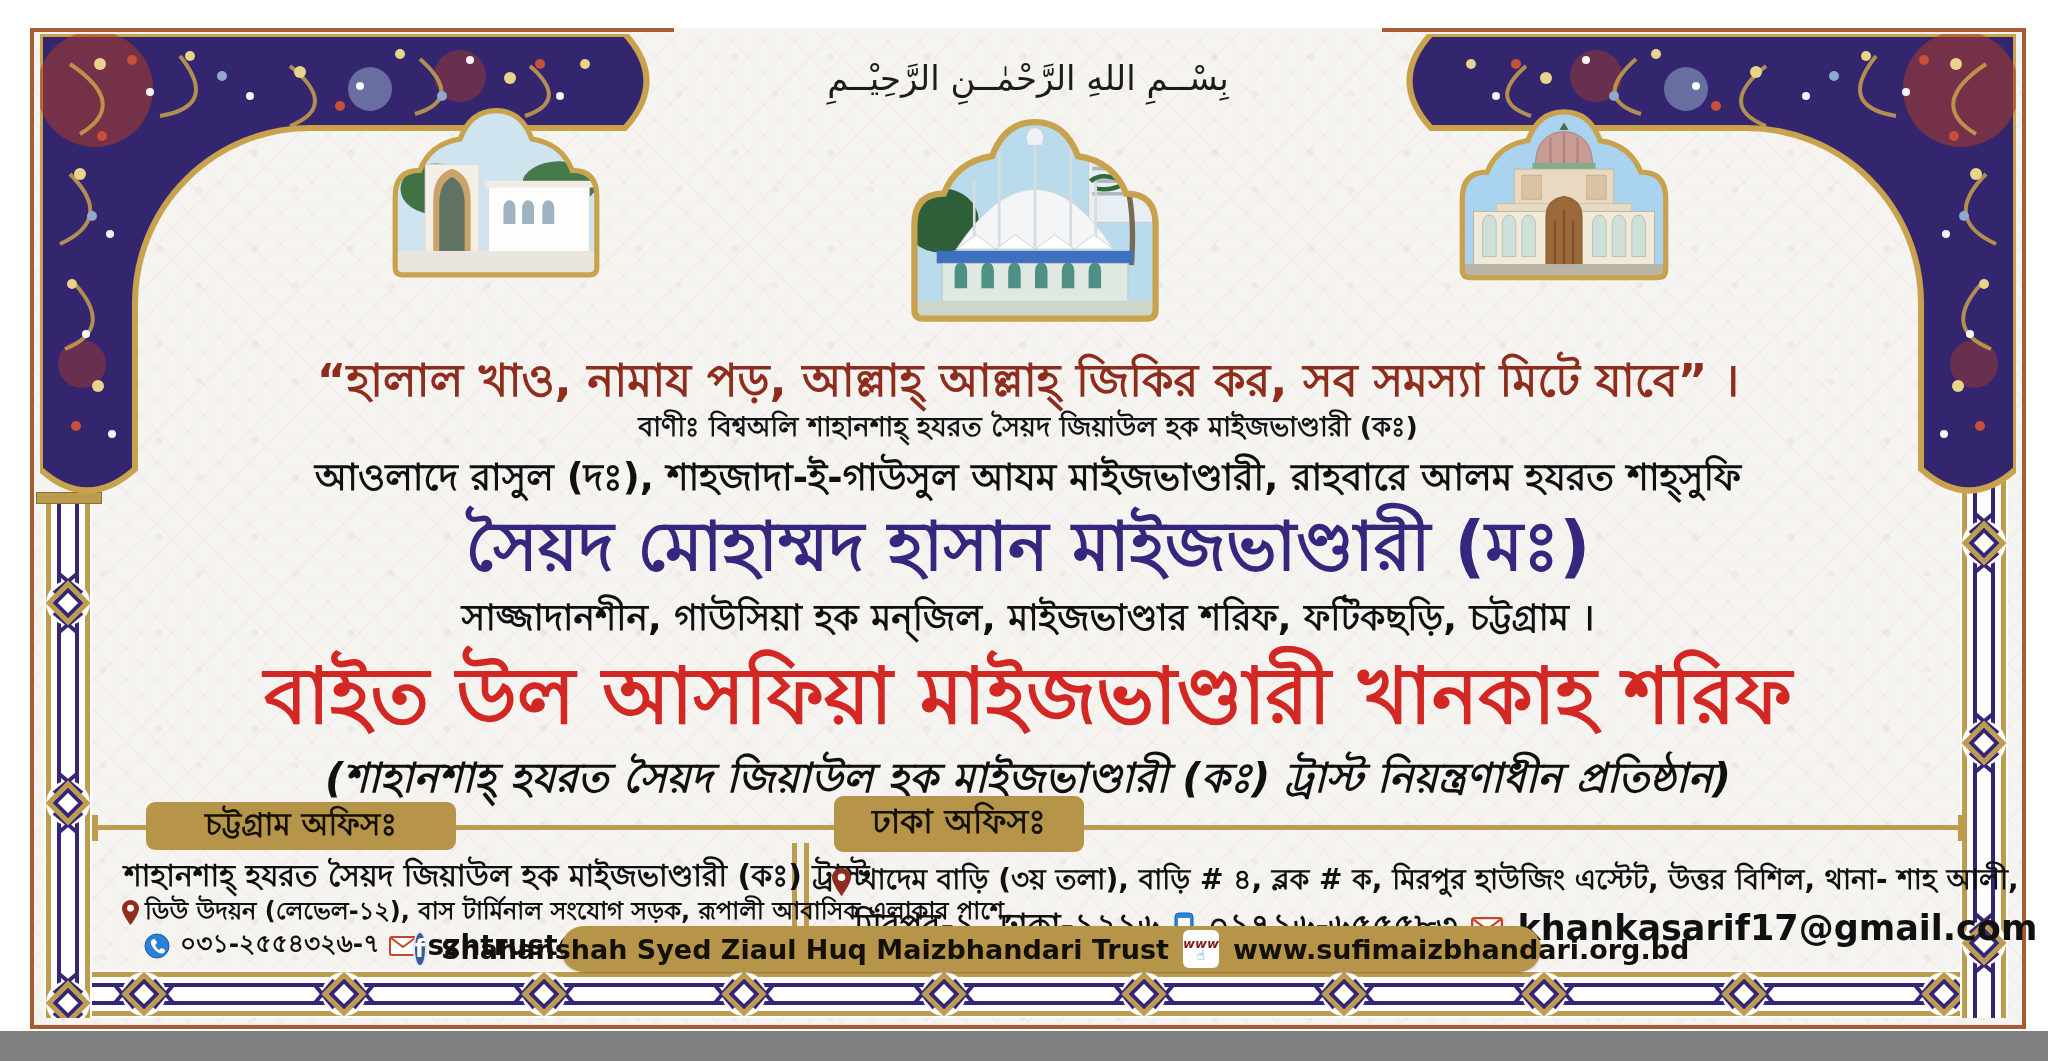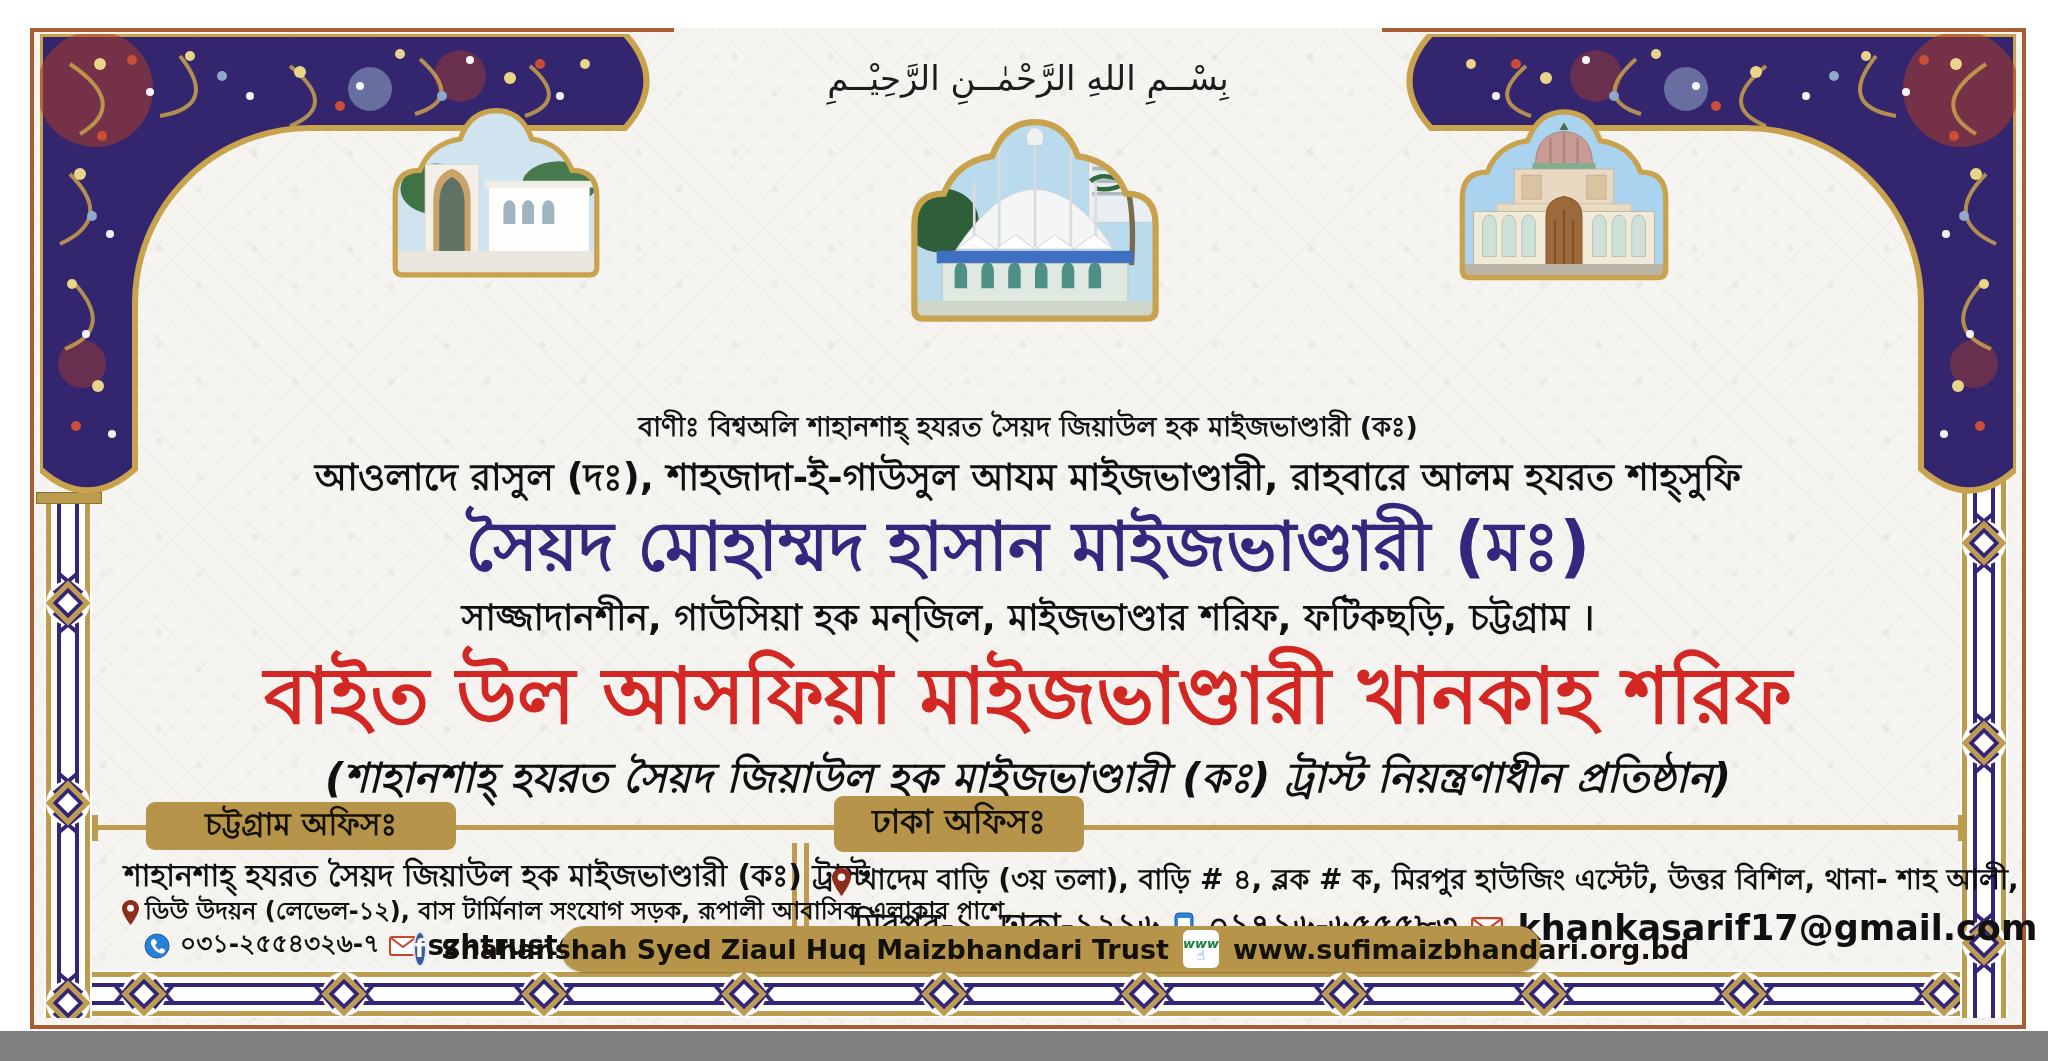--- a/index.html
+++ b/index.html
@@ -68,21 +68,21 @@
   .ic{display:inline-block;flex:0 0 auto;}
   
   .pill{position:absolute;left:527px;top:898px;width:980px;height:46px;background:#b6954a;
         border-radius:24px;display:flex;align-items:center;justify-content:center;gap:14px;
         z-index:4;box-shadow:0 1px 2px rgba(0,0,0,0.25);}
   .pill .txt{font-size:27px;font-weight:bold;color:#121008;white-space:nowrap;}
   .fb{width:32px;height:32px;border-radius:50%;background:#3a5a98;color:#fff;font-weight:bold;
       font-size:24px;display:flex;align-items:center;justify-content:center;border:2px solid #dfe6f5;}
   .www{width:38px;height:38px;border-radius:6px;background:#ffffff;display:flex;flex-direction:column;
        align-items:center;justify-content:center;line-height:1;}
-  .www .w{color:#15803d;font-size:13px;font-weight:bold;font-style:italic;}
+  .www .w{color:#7f1d1d;font-size:13px;font-weight:bold;font-style:italic;}
   .www .hand{color:#2d6fd1;font-size:14px;margin-top:-2px;}
 </style>
 </head>
 <body>
 
 <div class="stage">
 
   <svg width="0" height="0" style="position:absolute">
     <defs>
       <pattern id="chainH" width="200" height="48" patternUnits="userSpaceOnUse">
@@ -287,20 +287,21 @@
           <path d="M214,168 a9,11 0 0 1 18,0 v44 h-18 Z"></path>
             <path d="M240,168 a9,11 0 0 1 18,0 v44 h-18 Z"></path>
         </g>
         <path d="M126,224 V158 q0,-22 24,-26 q24,4 24,26 v66 Z" fill="#9c6a3a" stroke="#7c5229"></path>
         <path d="M138,224 V164 M150,224 V150 M162,224 V164" stroke="#7c5229" stroke-width="3"></path>
         <rect x="0" y="222" width="300" height="28" fill="#b9b4a6"></rect>
       </g>
       <path d="M25,240 Q15,240 15,230 V135 Q15,100 48,100 Q62,64 102,58 Q116,20 150,20 Q184,20 198,58 Q238,64 252,100 Q285,100 285,135 V230 Q285,240 275,240 Z" fill="none" stroke="#c8a24d" stroke-width="7"></path>
     </svg>
 
+    <div class="cline quote">“হালাল খাও, নামায পড়, আল্লাহ্ আল্লাহ্ জিকির কর, সব সমস্যা মিটে যাবে” ।</div>
     <div class="cline honorific">আওলাদে রাসুল (দঃ), শাহজাদা-ই-গাউসুল আযম মাইজভাণ্ডারী, রাহবারে আলম হযরত শাহ্‌সুফি</div>
     <div class="cline attr">বাণীঃ বিশ্বঅলি শাহানশাহ্ হযরত সৈয়দ জিয়াউল হক মাইজভাণ্ডারী (কঃ)</div>
     <div class="cline name">সৈয়দ মোহাম্মদ হাসান মাইজভাণ্ডারী (মঃ)</div>
     <div class="cline position">সাজ্জাদানশীন, গাউসিয়া হক মন্‌জিল, মাইজভাণ্ডার শরিফ, ফটিকছড়ি, চট্টগ্রাম ।</div>
     <div class="cline orgtitle">বাইত উল আসফিয়া মাইজভাণ্ডারী খানকাহ শরিফ</div>
     <div class="cline subtitle">(শাহানশাহ্ হযরত সৈয়দ জিয়াউল হক মাইজভাণ্ডারী (কঃ) ট্রাস্ট নিয়ন্ত্রণাধীন প্রতিষ্ঠান)</div>
 
     <div class="office-rule"></div>
     <div class="rule-cap l"></div>
     <div class="rule-cap r"></div>

